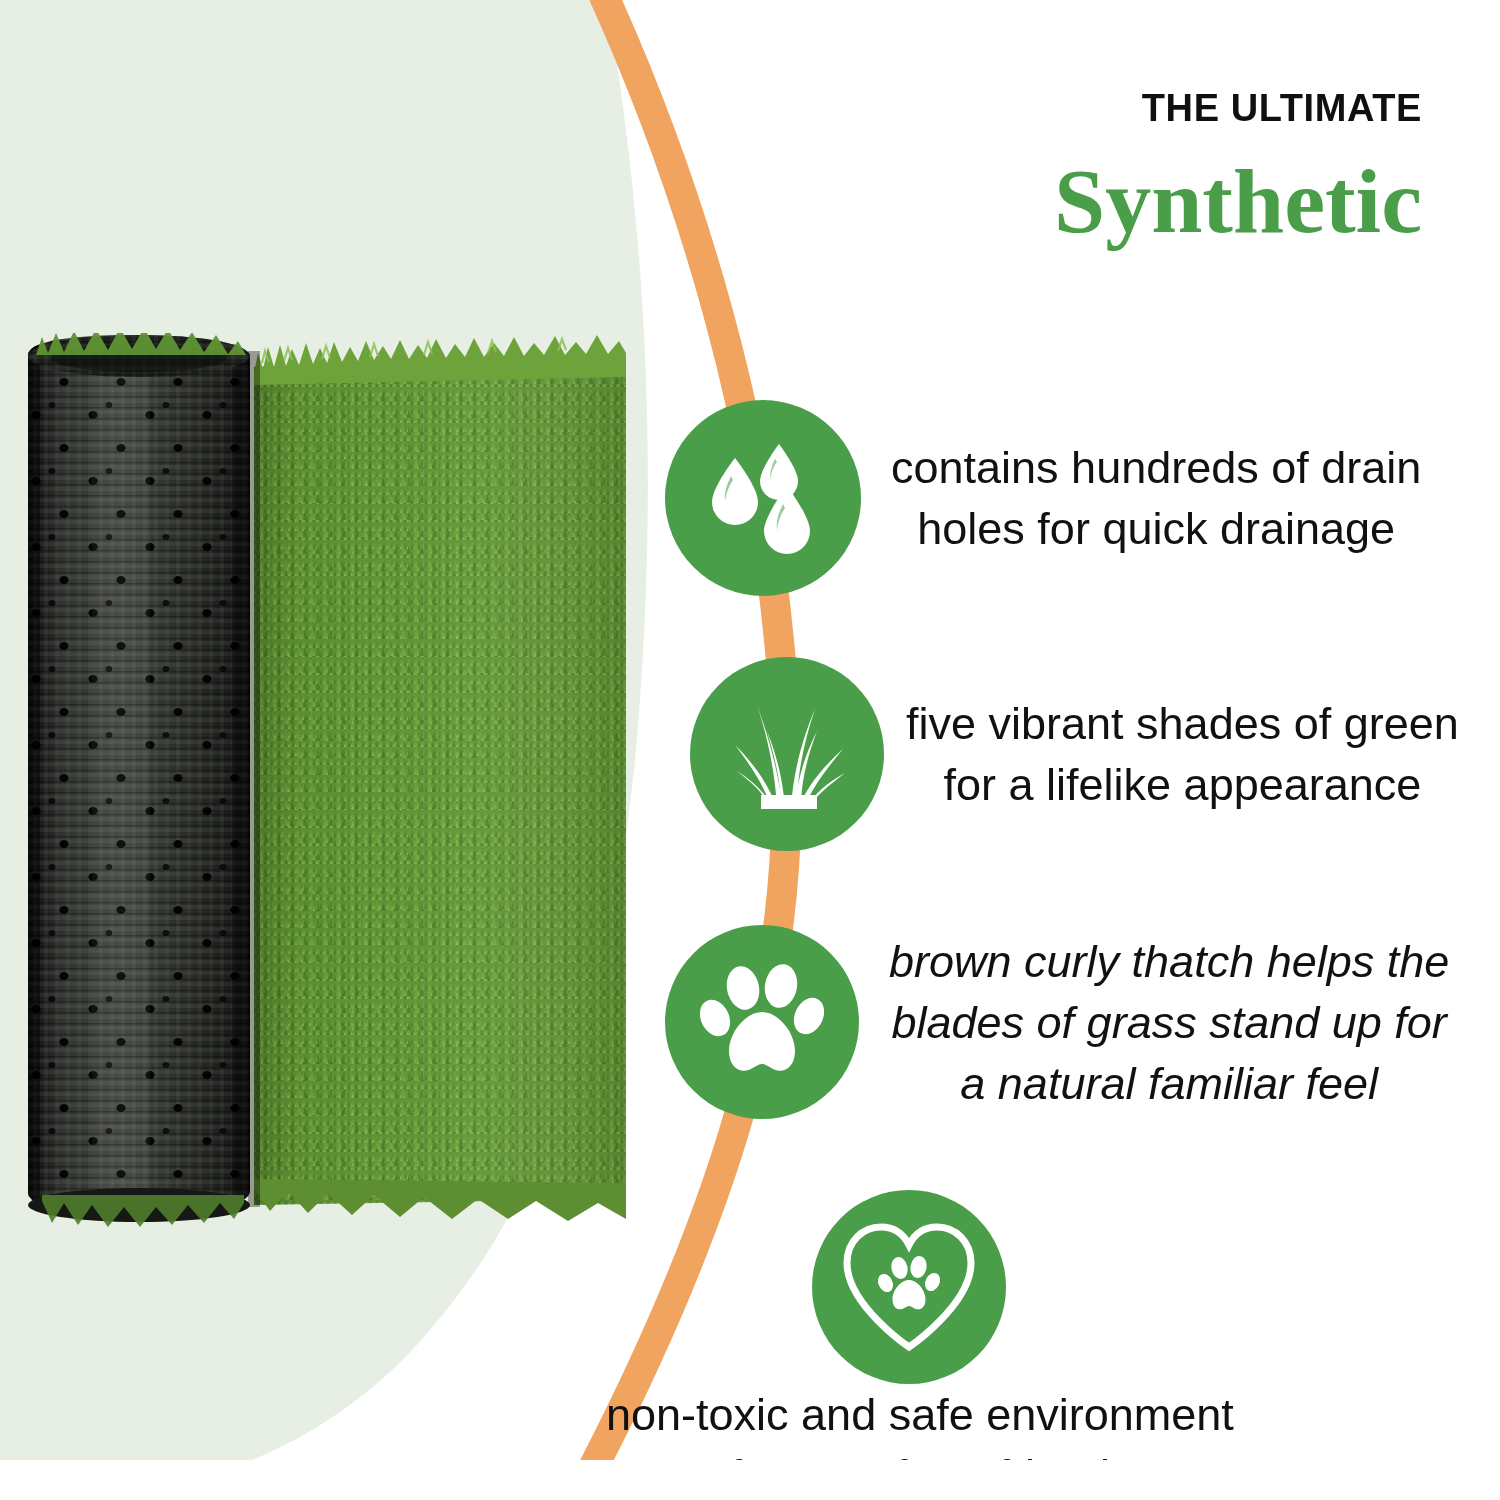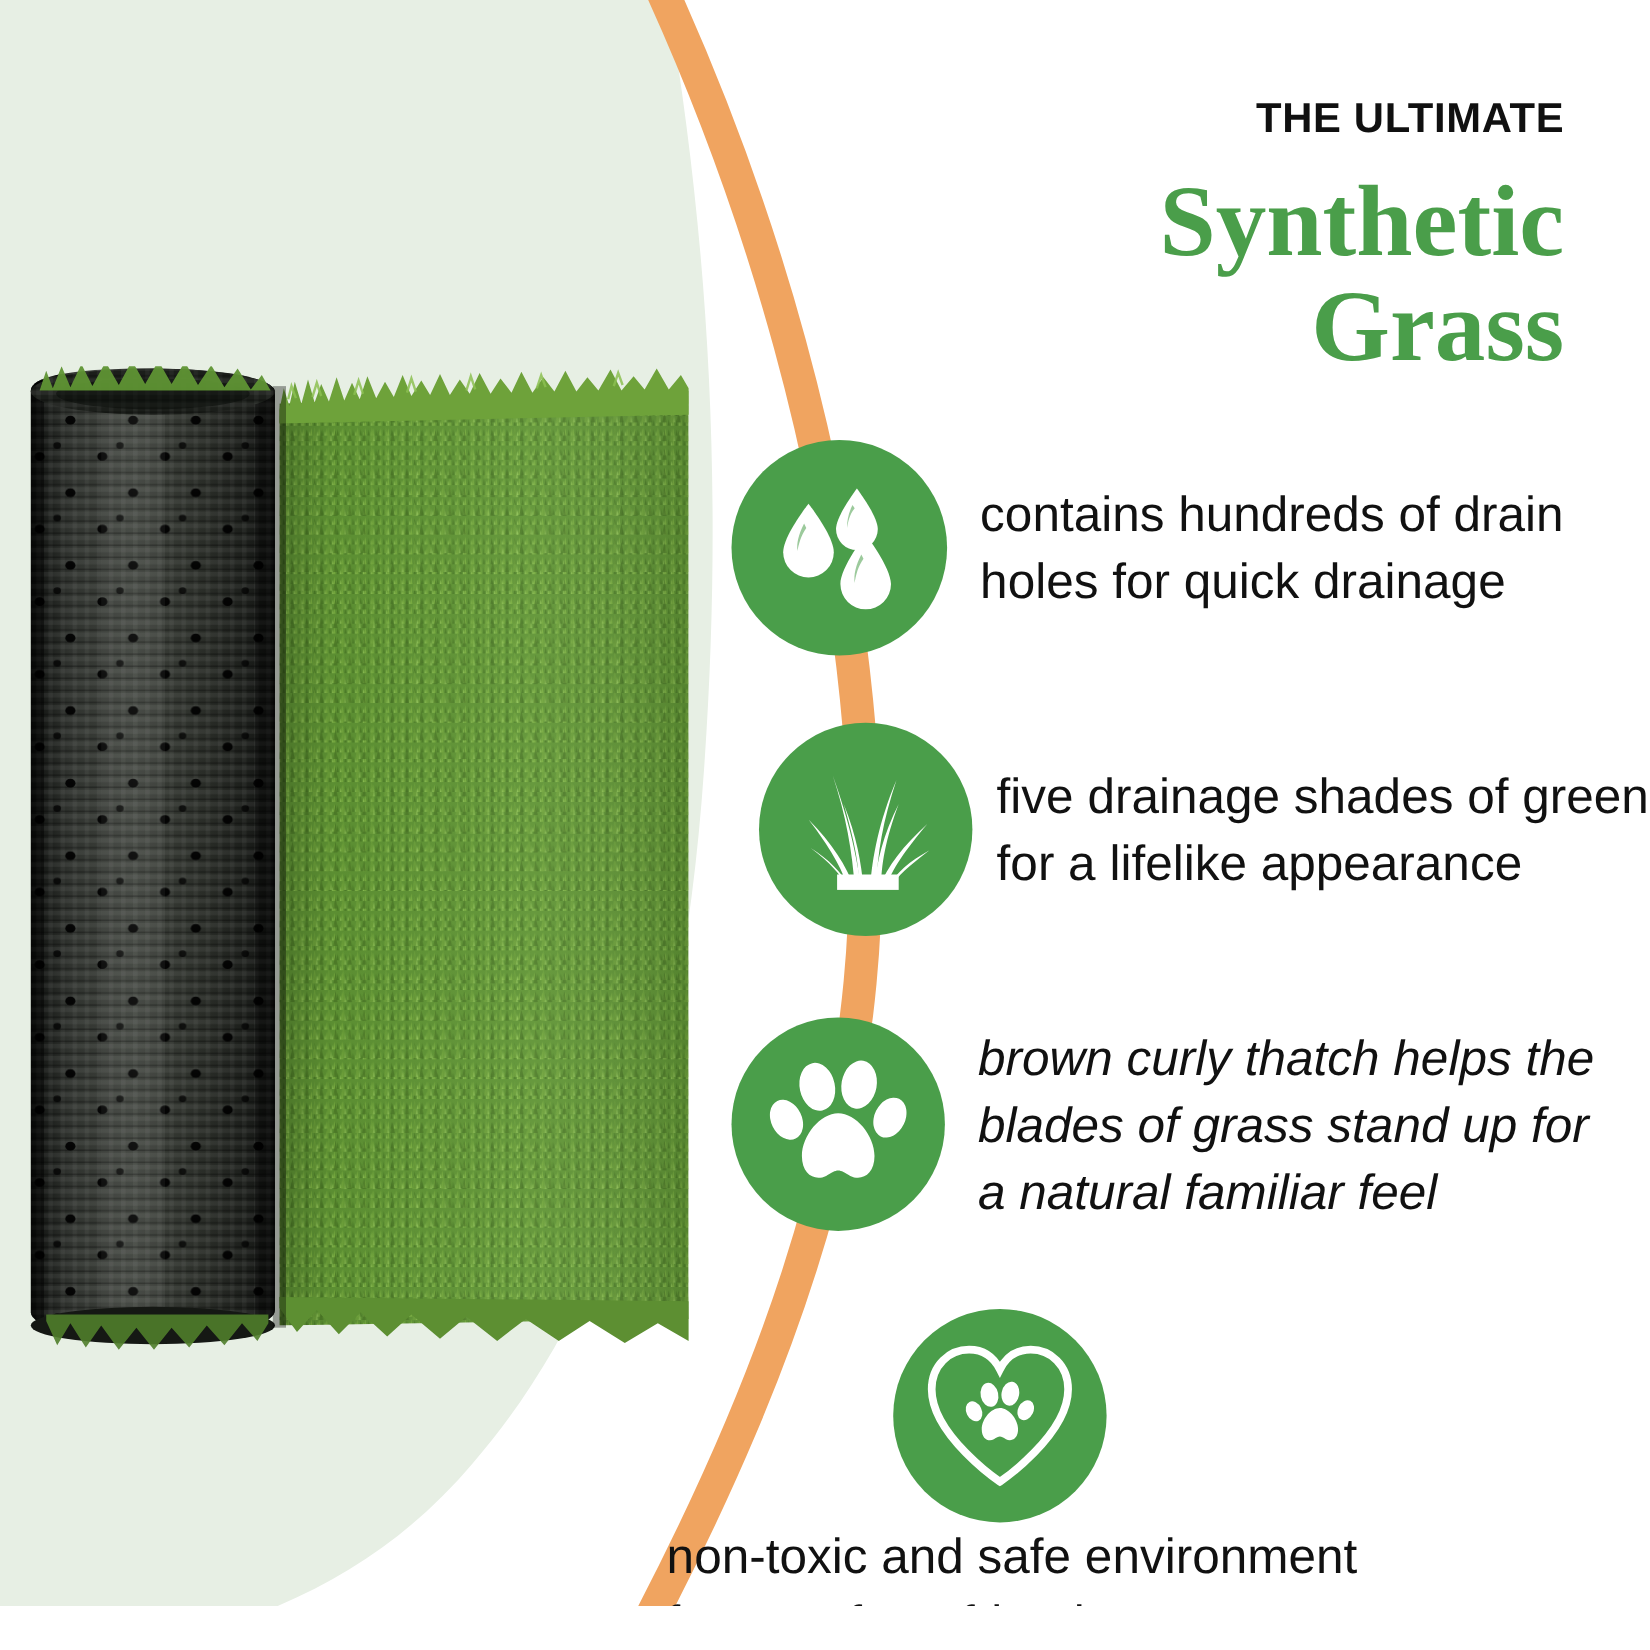--- a/index.html
+++ b/index.html
@@ -79,20 +79,21 @@
     justify-content: center;
   }
   .feature-text {
     font-family: "Liberation Sans Narrow", "Liberation Sans", sans-serif;
     font-stretch: condensed;
     font-size: 45px;
     line-height: 61px;
     color: #111111;
     white-space: pre-line;
     margin-left: 30px;
+    text-align: center;
   }
 
   #feature-0 { left: 665px; top: 400px; }
   #feature-0 .feature-icon { width: 196px; height: 196px; }
 
   #feature-1 { left: 690px; top: 657px; }
   #feature-1 .feature-icon { width: 194px; height: 194px; }
   #feature-1 .feature-text { margin-left: 22px; }
 
   #feature-2 { left: 665px; top: 925px; font-style: italic; }
@@ -218,21 +219,20 @@
                L134,874 L150,892 L166,872 L182,890 L198,870 L212,886 L222,870
                L222,862 L20,862 Z" fill="#4f7d2a" opacity="0.9"></path>
     </g>
 
     <rect x="226" y="18" width="12" height="856" fill="#000000" opacity="0.35"></rect>
   </svg>
 
   <div id="headline-block">
     <div id="eyebrow">THE ULTIMATE</div>
     <div id="title-line1">Synthetic</div>
-    <div id="title-line2">Grass</div>
   </div>
 
   <div class="feature" id="feature-0">
     <div class="feature-icon">
       <svg class="icon-svg" width="118" height="112" viewBox="0 0 118 112" xmlns="http://www.w3.org/2000/svg">
         <path d="M31,16 C31,16 8,45 8,60 A23,23 0 0 0 54,60 C54,45 31,16 31,16 Z" fill="#ffffff"></path>
         <path d="M27,34 C22,44 20,52 21,59 C22,53 24,45 29,38 Z" fill="#4a9e4a" opacity="0.55"></path>
         <path d="M75,2 C75,2 56,27 56,39 A19,19 0 0 0 94,39 C94,27 75,2 75,2 Z" fill="#ffffff"></path>
         <path d="M71,17 C67,25 66,32 66,38 C67,33 68,26 73,20 Z" fill="#4a9e4a" opacity="0.55"></path>
         <path d="M83,44 C83,44 60,74 60,89 A23,23 0 0 0 106,89 C106,74 83,44 83,44 Z" fill="#ffffff"></path>
@@ -252,21 +252,21 @@
           <path d="M56,112 C48,92 36,72 14,50 C34,76 44,94 50,112 Z"></path>
           <path d="M78,112 C86,92 100,74 122,54 C102,78 90,95 84,112 Z"></path>
           <path d="M64,112 C62,90 58,66 46,36 C56,70 60,92 60,112 Z"></path>
           <path d="M74,112 C76,88 82,64 96,36 C84,68 80,92 80,112 Z"></path>
           <path d="M52,112 C44,98 32,86 16,76 C34,90 44,100 48,112 Z"></path>
           <path d="M86,112 C94,98 106,88 124,78 C106,92 94,101 90,112 Z"></path>
           <rect x="40" y="100" width="56" height="14"></rect>
         </g>
       </svg>
     </div>
-    <div class="feature-text">five drainage shades of green
+    <div class="feature-text">five vibrant shades of green
 for a lifelike appearance</div>
   </div>
 
   <div class="feature" id="feature-2">
     <div class="feature-icon">
       <svg class="icon-svg" width="126" height="124" viewBox="0 0 126 124" xmlns="http://www.w3.org/2000/svg">
         <g fill="#ffffff">
           <ellipse cx="44" cy="28" rx="16" ry="22" transform="rotate(-12 44 28)"></ellipse>
           <ellipse cx="82" cy="26" rx="16" ry="22" transform="rotate(10 82 26)"></ellipse>
           <ellipse cx="16" cy="58" rx="14" ry="19" transform="rotate(-26 16 58)"></ellipse>

